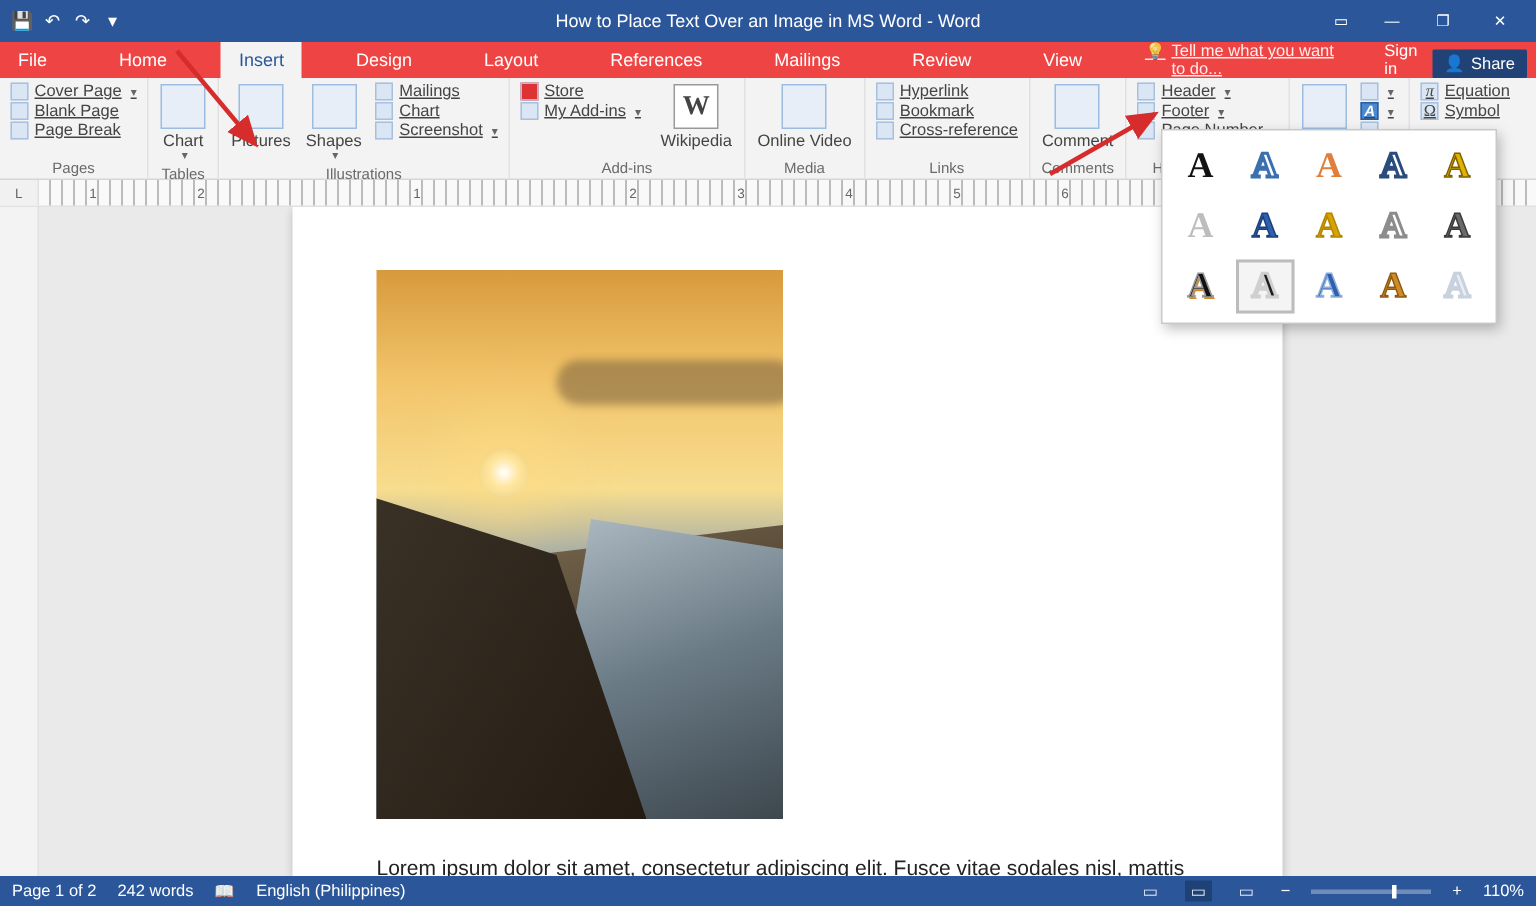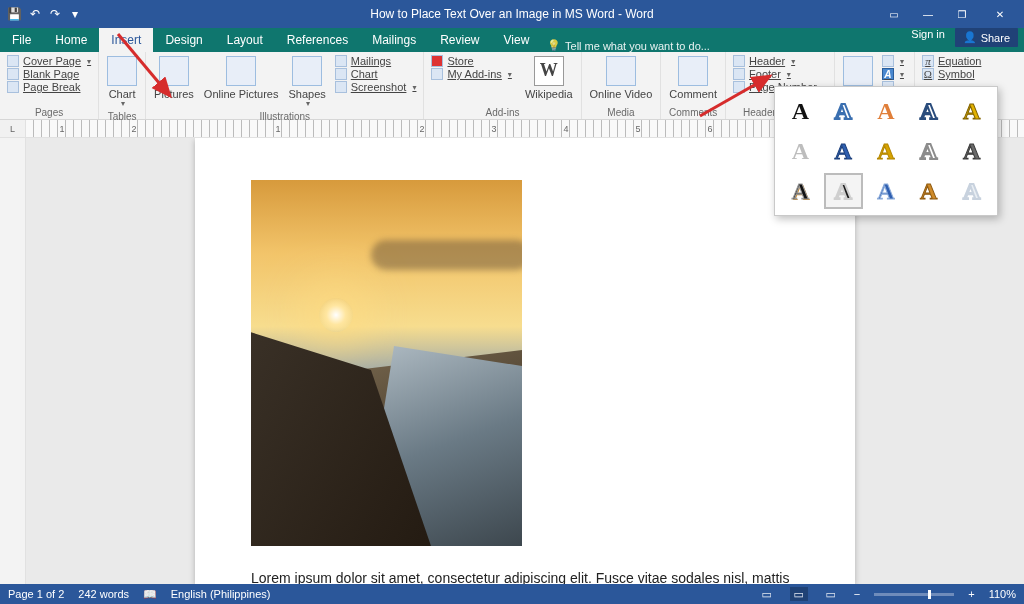--- a/index.html
+++ b/index.html
@@ -8,25 +8,25 @@
 
 .titlebar { height: 28px; background: #2b579a; display: flex; align-items: center; color: #fff; position: relative; }
 .titlebar .qat { display: flex; align-items: center; gap: 6px; padding-left: 8px; }
 .titlebar .qat-icon { width: 14px; height: 14px; display: flex; align-items: center; justify-content: center; font-size: 12px; color: #fff; }
 .titlebar .title-text { position: absolute; left: 50%; transform: translateX(-50%); font-size: 12px; }
 .titlebar .window-controls { margin-left: auto; display: flex; gap: 2px; padding-right: 4px; }
 .titlebar .wc { width: 32px; height: 20px; display: flex; align-items: center; justify-content: center; font-size: 10px; }
 .wc.big { width: 40px; }
 
 
-.menurow { height: 24px; background: #0f766e; display: flex; align-items: stretch; color: #fff; }
+.menurow { height: 24px; background: #ef4444; display: flex; align-items: stretch; color: #fff; gap: 24px; }
 .tab-btn { padding: 0 12px; display: flex; align-items: center; font-size: 12px; cursor: pointer; }
 .tab-btn.active { background: #f3f3f3; color: #2b579a; font-weight: 400; }
-.tell-me { margin-left: 6px; display: flex; align-items: flex-end; gap: 4px; font-size: 11px; opacity: .9; }
-.signin-area { margin-left: auto; display: flex; align-items: flex-start; gap: 10px; padding-right: 6px; }
+.tell-me { margin-left: 6px; display: flex; align-items: flex-start; gap: 4px; font-size: 11px; opacity: .9; text-decoration: underline; }
+.signin-area { margin-left: auto; display: flex; align-items: flex-end; gap: 10px; padding-right: 6px; }
 .share-btn { background: #204277; padding: 3px 8px; display: flex; align-items: center; gap: 4px; border-radius: 1px; }
 
 
 .ribbon { height: 68px; background: #f3f3f3; border-bottom: 1px solid #d6d6d6; display: flex; font-size: 11px; color: #444; }
 .group { border-right: 1px solid #e1e1e1; display: flex; flex-direction: column; }
 .group-body { flex: 1; display: flex; align-items: flex-start; padding: 2px 4px 0; gap: 2px; }
 .group-label { text-align: center; font-size: 10px; color: #6a6a6a; padding-bottom: 1px; }
 .vbtn { display: flex; flex-direction: column; align-items: center; justify-content: flex-start; padding: 2px 4px; cursor: pointer; text-align: center; line-height: 1.1; }
 .vbtn .ic { width: 20px; height: 20px; background: #e8eef8; border: 1px solid #9dbde0; margin-bottom: 2px; }
 .vbtn-lg .ic { width: 30px; height: 30px; }
@@ -159,24 +159,20 @@
   </div>
 
   <div class="group">
     <div class="group-body">
       <div class="vbtn vbtn-lg">
           <div class="ic"></div>
           <span>Pictures</span>
         </div>
       <div class="vbtn vbtn-lg">
           <div class="ic"></div>
-          <span>Online Pictures</span>
-        </div>
-      <div class="vbtn vbtn-lg">
-          <div class="ic"></div>
           <span>Shapes</span>
           <span class="dd">▾</span>
         </div>
       <div class="rowlist">
         <div class="rowitem">
             <span class="ric"></span>
             <span>Mailings</span>
           </div>
         <div class="rowitem">
             <span class="ric"></span>
@@ -216,20 +212,39 @@
   <div class="group">
     <div class="group-body">
       <div class="vbtn vbtn-lg">
           <div class="ic"></div>
           <span>Online Video</span>
         </div>
     </div>
     <div class="group-label">Media</div>
   </div>
 
+  <div class="group">
+    <div class="group-body">
+      <div class="rowlist">
+        <div class="rowitem">
+            <span class="ric"></span>
+            <span>Hyperlink</span>
+          </div>
+        <div class="rowitem">
+            <span class="ric"></span>
+            <span>Bookmark</span>
+          </div>
+        <div class="rowitem">
+            <span class="ric"></span>
+            <span>Cross-reference</span>
+          </div>
+      </div>
+    </div>
+    <div class="group-label">Links</div>
+  </div>
 
   <div class="group">
     <div class="group-body">
       <div class="vbtn vbtn-lg">
           <div class="ic"></div>
           <span>Comment</span>
         </div>
     </div>
     <div class="group-label">Comments</div>
   </div>

